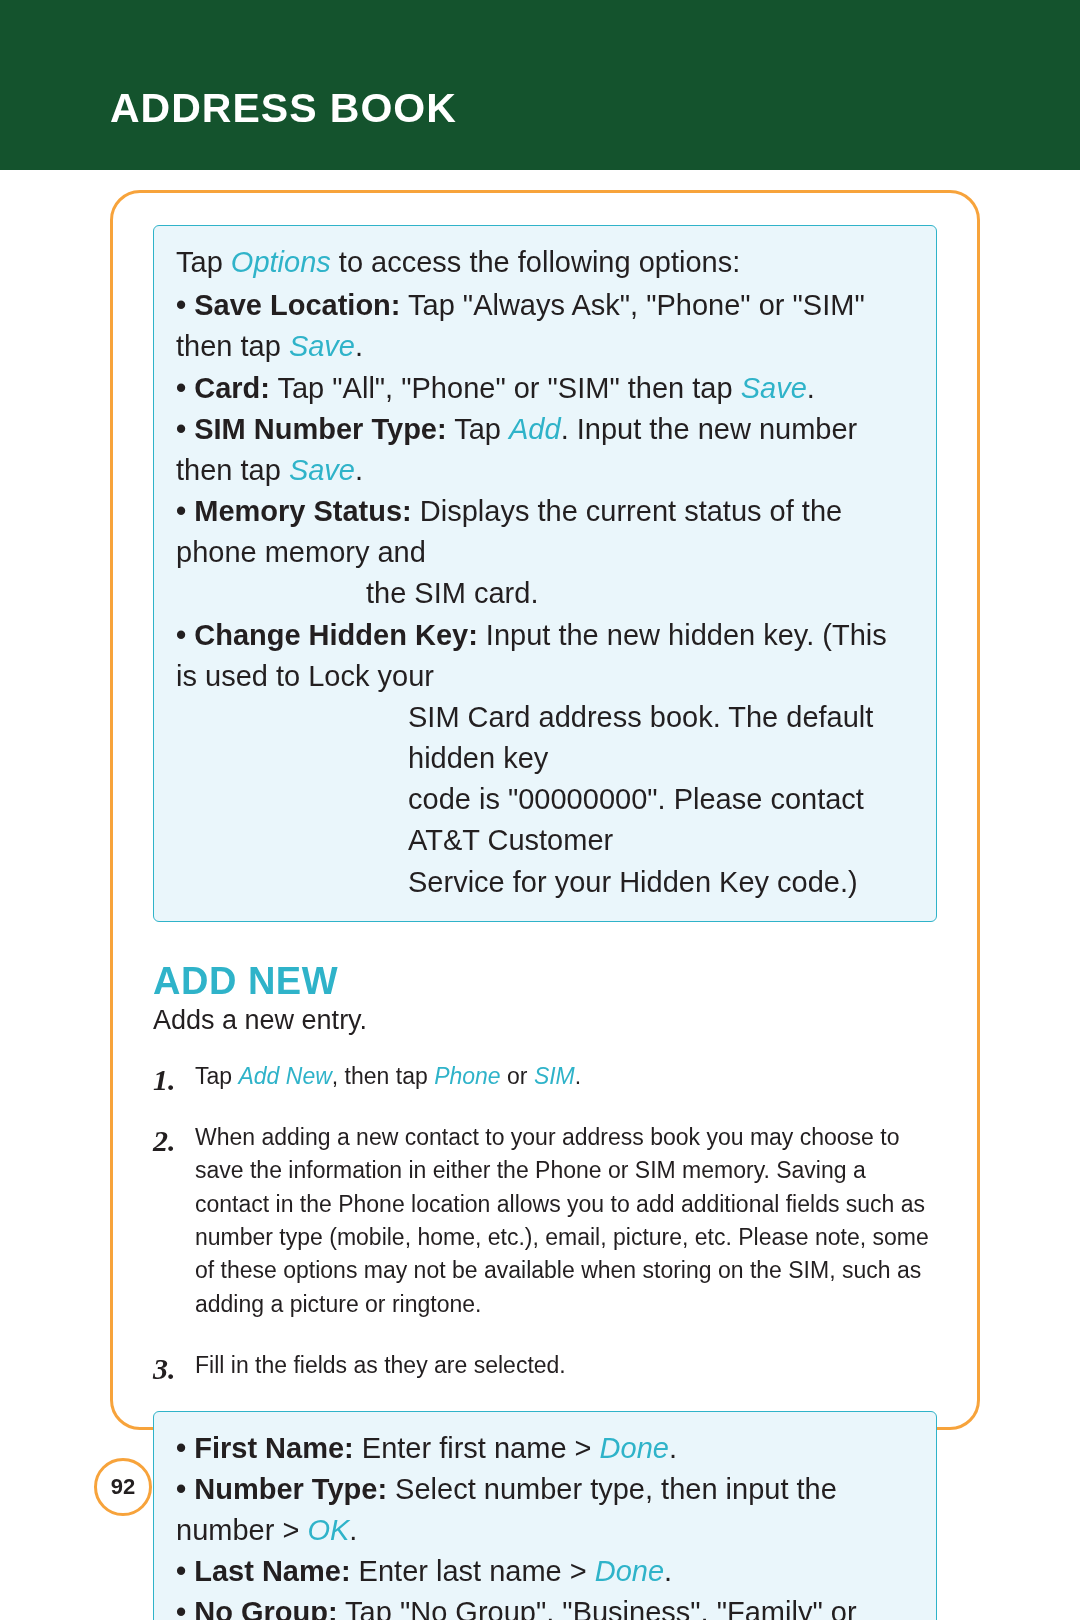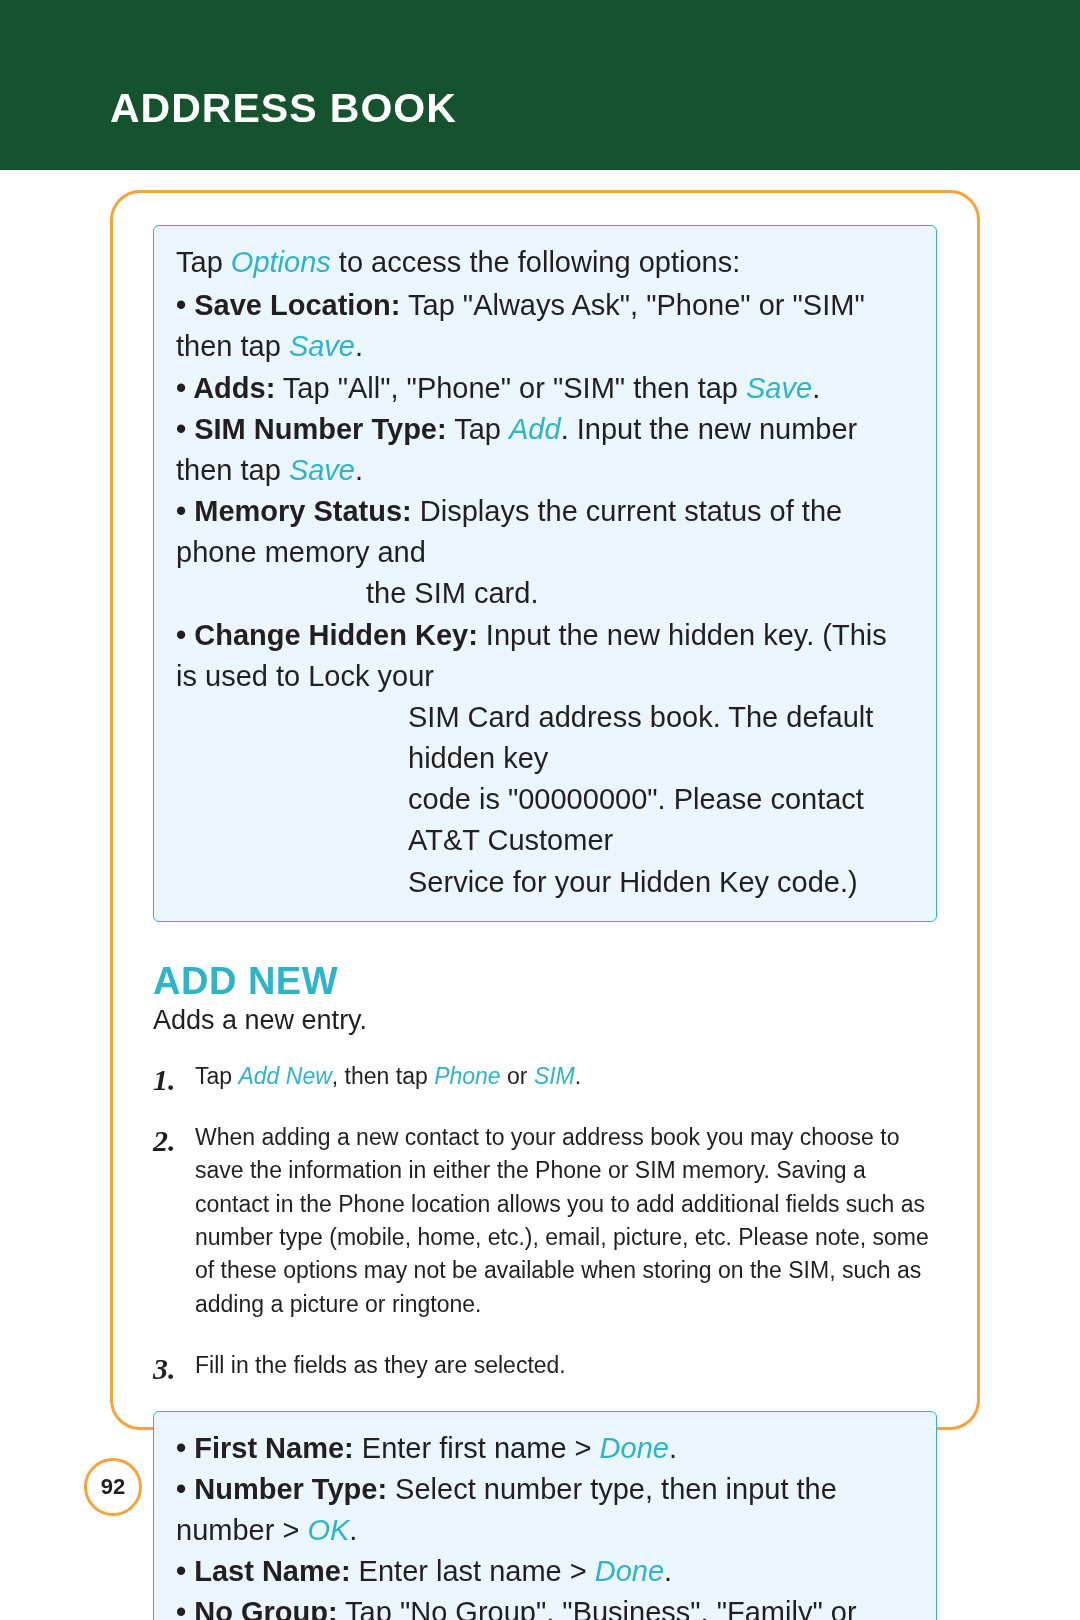--- a/index.html
+++ b/index.html
@@ -102,21 +102,21 @@
     position: absolute;
     left: 0;
     top: -2px;
     font-style: italic;
     font-weight: 700;
     font-size: 30px;
     font-family: Georgia, "Times New Roman", serif;
   }
   .page-num {
     position: absolute;
-    left: 84px;
+    left: 94px;
     top: 1458px;
     width: 52px;
     height: 52px;
     border: 3px solid #f7a33b;
     border-radius: 50%;
     display: flex;
     align-items: center;
     justify-content: center;
     font-weight: 700;
     font-size: 22px;
@@ -136,21 +136,21 @@
 
   <div class="blue-box">
     <p class="lead">
       <span>Tap </span><span class="cyan-term">Options</span><span> to access the following options:</span>
     </p>
     <ul>
       <li>
         <span class="b">Save Location:</span><span> Tap "Always Ask", "Phone" or "SIM" then tap </span><span class="cyan-term">Save</span><span>.</span>
       </li>
       <li>
-        <span class="b">Adds:</span><span> Tap "All", "Phone" or "SIM" then tap </span><span class="cyan-term">Save</span><span>.</span>
+        <span class="b">Card:</span><span> Tap "All", "Phone" or "SIM" then tap </span><span class="cyan-term">Save</span><span>.</span>
       </li>
       <li>
         <span class="b">SIM Number Type:</span><span> Tap </span><span class="cyan-term">Add</span><span>. Input the new number then tap </span><span class="cyan-term">Save</span><span>.</span>
       </li>
       <li>
         <span class="b">Memory Status:</span><span> Displays the current status of the phone memory and</span>
         <span class="indent">the SIM card.</span>
       </li>
       <li>
         <span class="b">Change Hidden Key:</span><span> Input the new hidden key. (This is used to Lock your</span>

